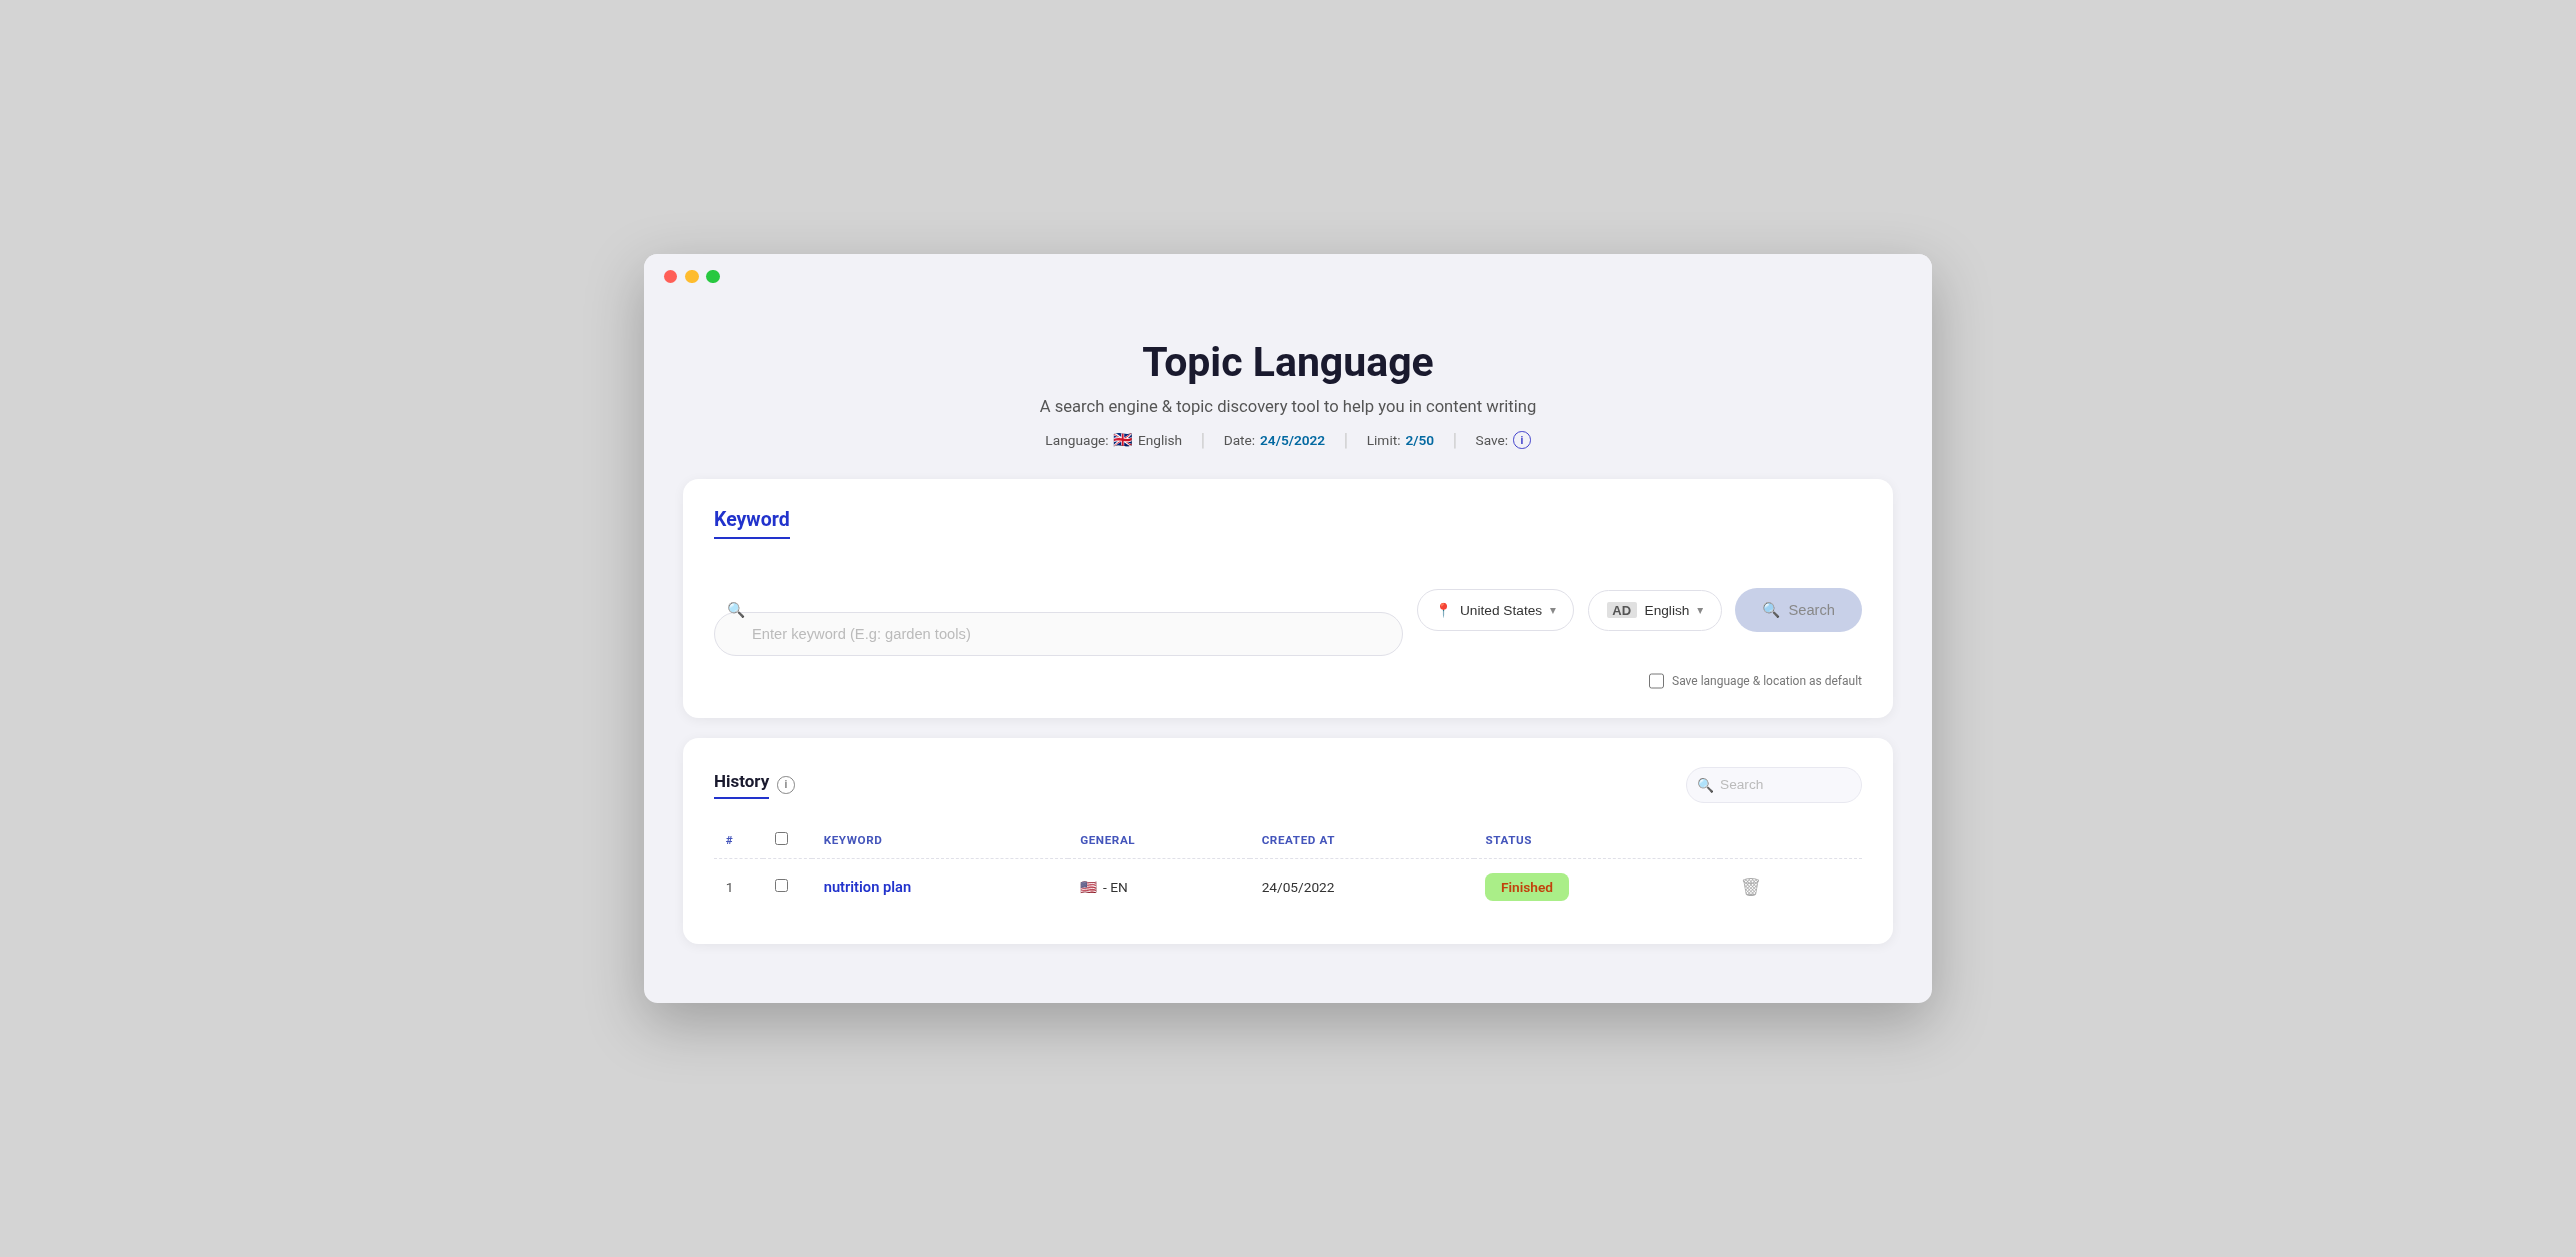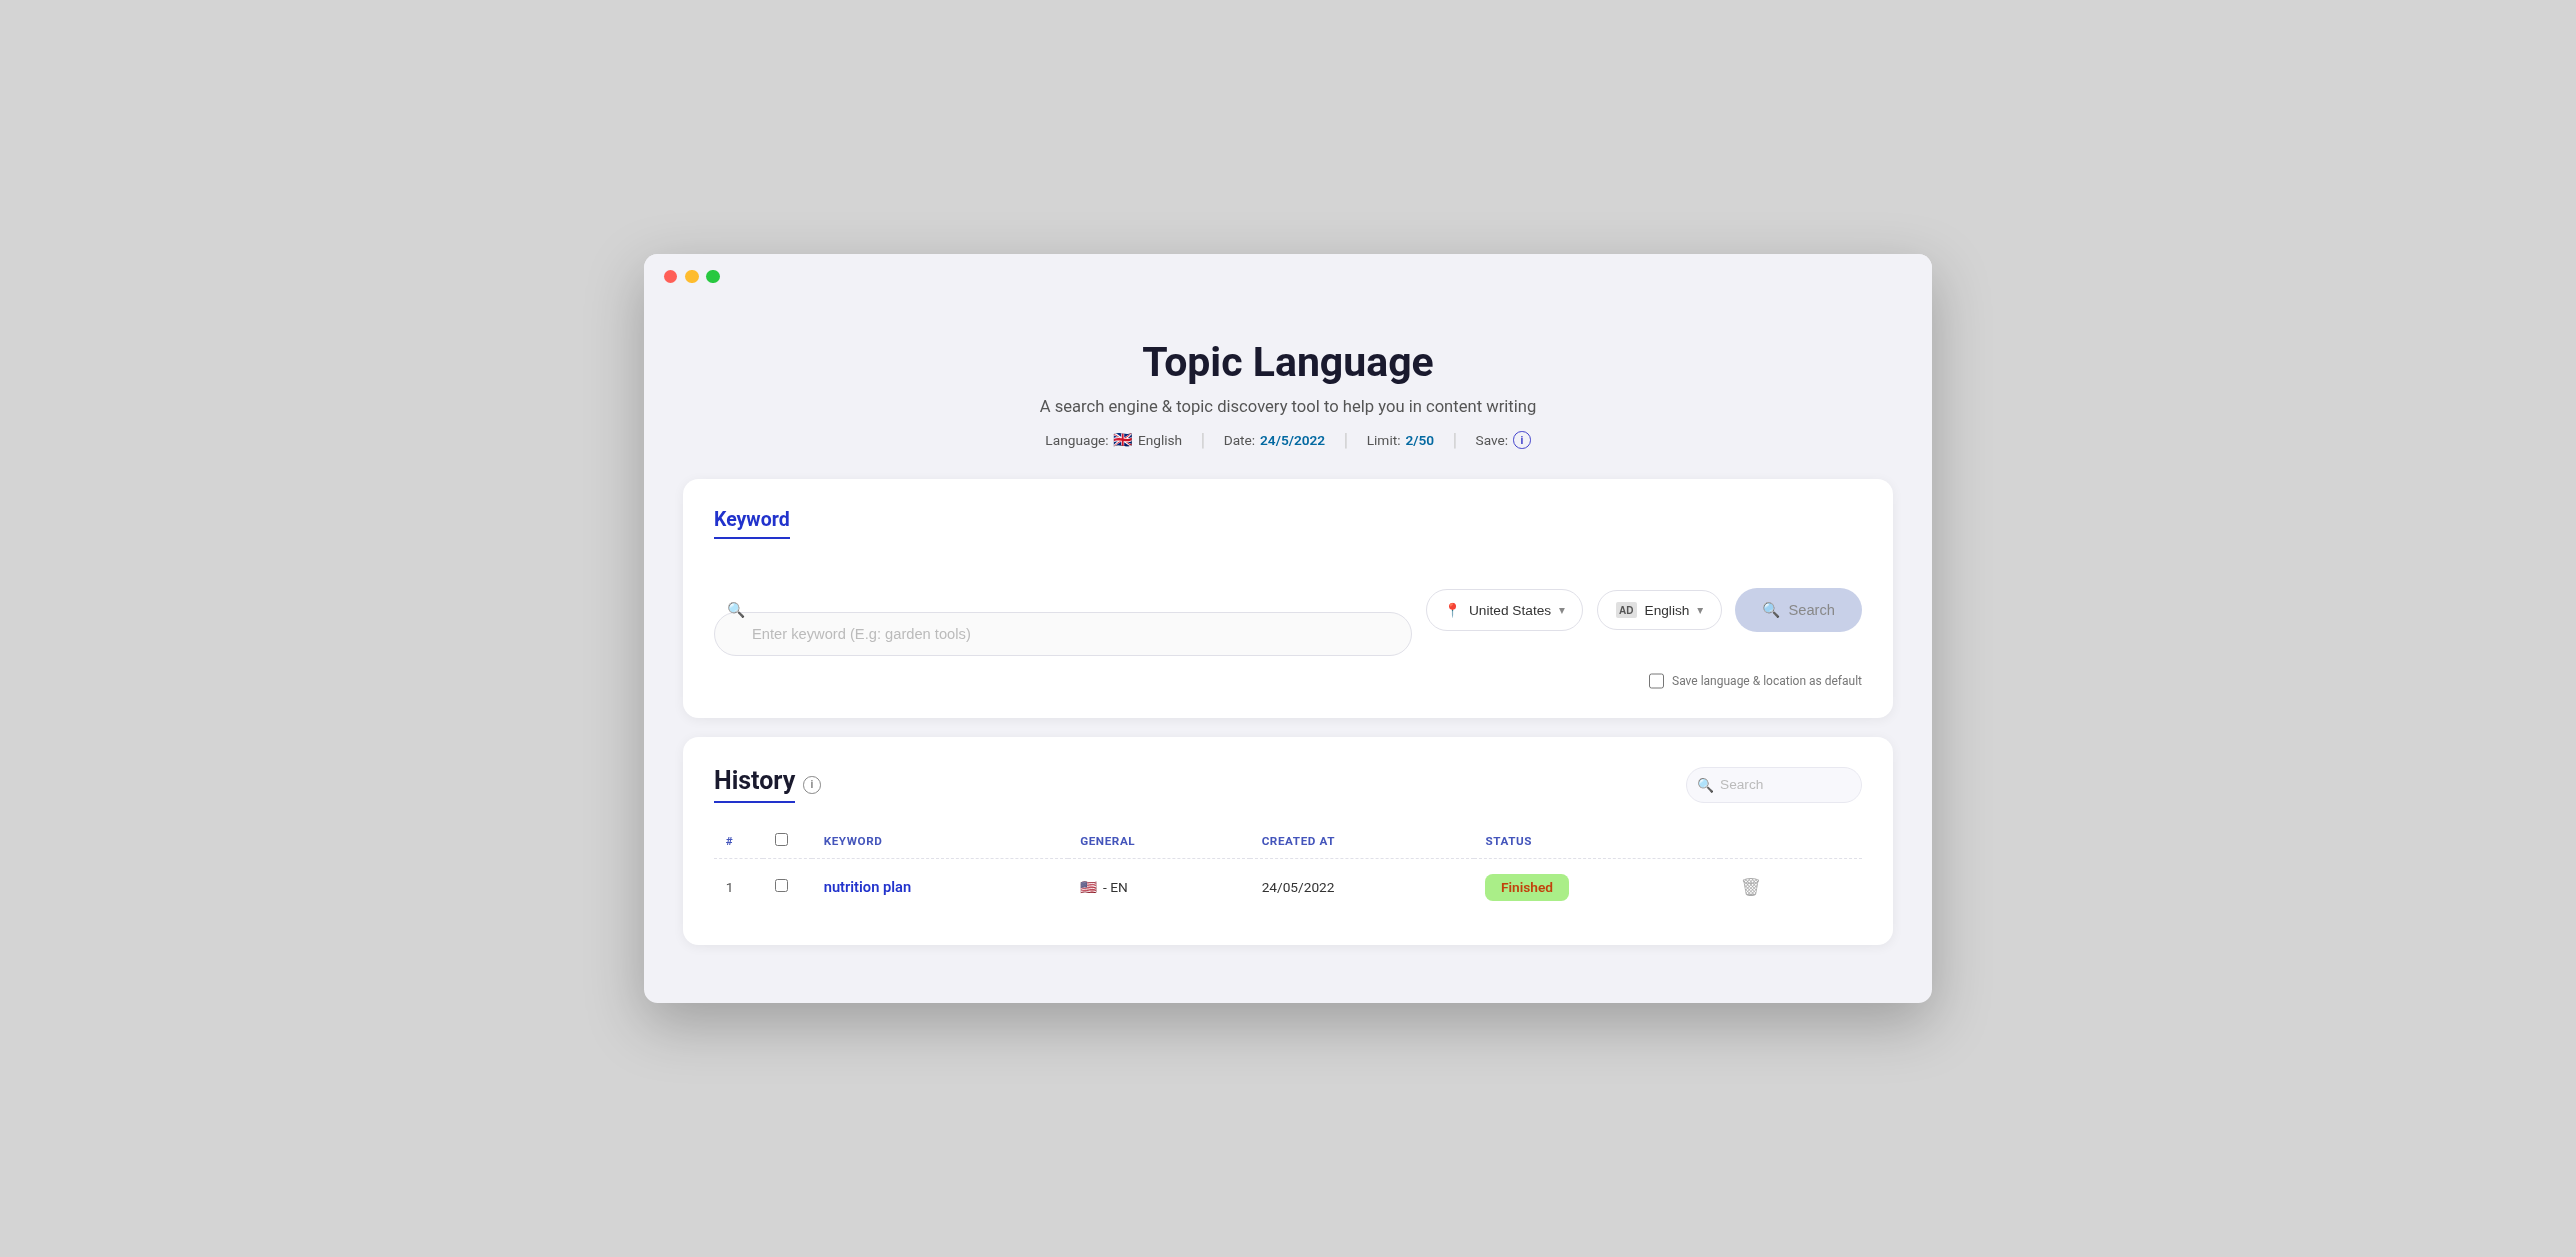--- a/index.html
+++ b/index.html
@@ -185,28 +185,28 @@
       color: #888;
       font-size: 11.7px;
     }
 
     .select-btn .location-icon {
       color: #888;
       font-size: 13.7px;
     }
 
     .select-btn .lang-icon {
-      width: 21px;
+      width: 30px;
       height: 15.6px;
       background: #e0e0e0;
       border-radius: 2px;
       display: flex;
       align-items: center;
       justify-content: center;
-      font-size: 10px;
+      font-size: 13px;
       color: #555;
       font-weight: 600;
     }
 
     .search-btn {
       display: flex;
       align-items: center;
       gap: 7.8px;
       padding: 12.7px 27px;
       background: #c8d0e8;
@@ -248,21 +248,21 @@
       margin-bottom: 19.5px;
     }
 
     .history-title-wrap {
       display: flex;
       align-items: center;
       gap: 7.8px;
     }
 
     .history-title {
-      font-size: 25px;
+      font-size: 17px;
       font-weight: 700;
       color: #1a1a2e;
       padding-bottom: 5.9px;
       border-bottom: 2.9px solid #2233cc;
       display: inline-block;
     }
 
     .info-icon {
       width: 17.6px;
       height: 17.6px;

